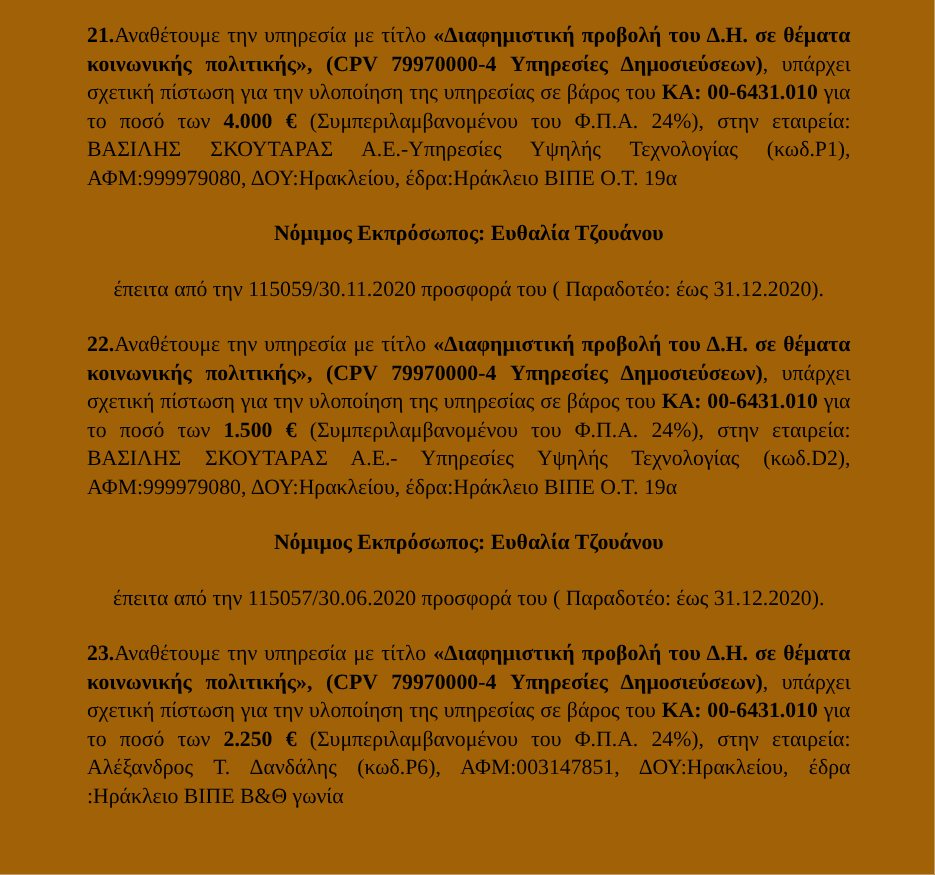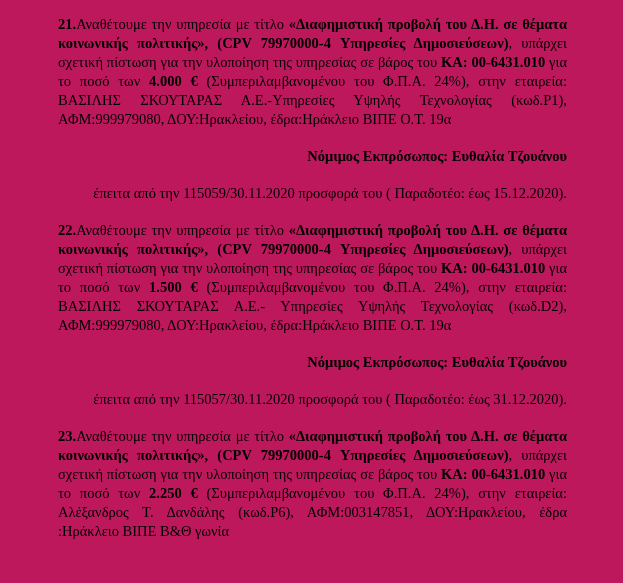--- a/index.html
+++ b/index.html
@@ -10,47 +10,47 @@
   body {
     width: 623px;
     height: 583px;
     overflow: hidden;
   }
   .page {
     box-sizing: border-box;
     width: 623px;
     height: 583px;
     padding: 15px 56px 0 58px;
-    background: #be185d;
+    background: #a16207;
     color: #000000;
     font-family: "Liberation Serif", "DejaVu Serif", serif;
     font-size: 14.5px;
     line-height: 19px;
   }
   .blocks p.block {
     margin: 0 0 18px 0;
     padding: 0;
   }
   .blocks p.paragraph {
     text-align: justify;
   }
   .blocks p.line,
   .blocks p.bold-line {
-    text-align: right;
+    text-align: center;
   }
   .blocks .bold {
     font-weight: bold;
   }
 </style>
 </head>
 <body>
 
 <div class="page">
   <div class="blocks">
       <p class="block paragraph"><span class="bold">21.</span><span class="">Αναθέτουμε την υπηρεσία με τίτλο </span><span class="bold">«Διαφημιστική προβολή του Δ.Η. σε θέματα κοινωνικής πολιτικής», (CPV 79970000-4 Υπηρεσίες Δημοσιεύσεων)</span><span class="">, υπάρχει σχετική πίστωση για την υλοποίηση της υπηρεσίας σε βάρος του </span><span class="bold">ΚΑ: 00-6431.010</span><span class=""> για το ποσό των </span><span class="bold">4.000 €</span><span class=""> (Συμπεριλαμβανομένου του Φ.Π.Α. 24%), στην εταιρεία: ΒΑΣΙΛΗΣ ΣΚΟΥΤΑΡΑΣ Α.Ε.-Υπηρεσίες Υψηλής Τεχνολογίας (κωδ.P1), ΑΦΜ:999979080, ΔΟΥ:Ηρακλείου, έδρα:Ηράκλειο ΒΙΠΕ Ο.Τ. 19α</span></p>
       <p class="block bold-line"><span class="bold">Νόμιμος Εκπρόσωπος: Ευθαλία Τζουάνου</span></p>
-      <p class="block line"><span class="">έπειτα από την 115059/30.11.2020 προσφορά του ( Παραδοτέο: έως 15.12.2020).</span></p>
+      <p class="block line"><span class="">έπειτα από την 115059/30.11.2020 προσφορά του ( Παραδοτέο: έως 31.12.2020).</span></p>
       <p class="block paragraph"><span class="bold">22.</span><span class="">Αναθέτουμε την υπηρεσία με τίτλο </span><span class="bold">«Διαφημιστική προβολή του Δ.Η. σε θέματα κοινωνικής πολιτικής», (CPV 79970000-4 Υπηρεσίες Δημοσιεύσεων)</span><span class="">, υπάρχει σχετική πίστωση για την υλοποίηση της υπηρεσίας σε βάρος του </span><span class="bold">ΚΑ: 00-6431.010</span><span class=""> για το ποσό των </span><span class="bold">1.500 €</span><span class=""> (Συμπεριλαμβανομένου του Φ.Π.Α. 24%), στην εταιρεία: ΒΑΣΙΛΗΣ ΣΚΟΥΤΑΡΑΣ Α.Ε.- Υπηρεσίες Υψηλής Τεχνολογίας (κωδ.D2), ΑΦΜ:999979080, ΔΟΥ:Ηρακλείου, έδρα:Ηράκλειο ΒΙΠΕ Ο.Τ. 19α</span></p>
       <p class="block bold-line"><span class="bold">Νόμιμος Εκπρόσωπος: Ευθαλία Τζουάνου</span></p>
-      <p class="block line"><span class="">έπειτα από την 115057/30.11.2020 προσφορά του ( Παραδοτέο: έως 31.12.2020).</span></p>
+      <p class="block line"><span class="">έπειτα από την 115057/30.06.2020 προσφορά του ( Παραδοτέο: έως 31.12.2020).</span></p>
       <p class="block paragraph"><span class="bold">23.</span><span class="">Αναθέτουμε την υπηρεσία με τίτλο </span><span class="bold">«Διαφημιστική προβολή του Δ.Η. σε θέματα κοινωνικής πολιτικής», (CPV 79970000-4 Υπηρεσίες Δημοσιεύσεων)</span><span class="">, υπάρχει σχετική πίστωση για την υλοποίηση της υπηρεσίας σε βάρος του </span><span class="bold">ΚΑ: 00-6431.010</span><span class=""> για το ποσό των </span><span class="bold">2.250 €</span><span class=""> (Συμπεριλαμβανομένου του Φ.Π.Α. 24%), στην εταιρεία: Αλέξανδρος Τ. Δανδάλης (κωδ.P6), ΑΦΜ:003147851, ΔΟΥ:Ηρακλείου, έδρα :Ηράκλειο ΒΙΠΕ Β&amp;Θ γωνία</span></p>
     </div>
 </div>
 
 </body></html>

